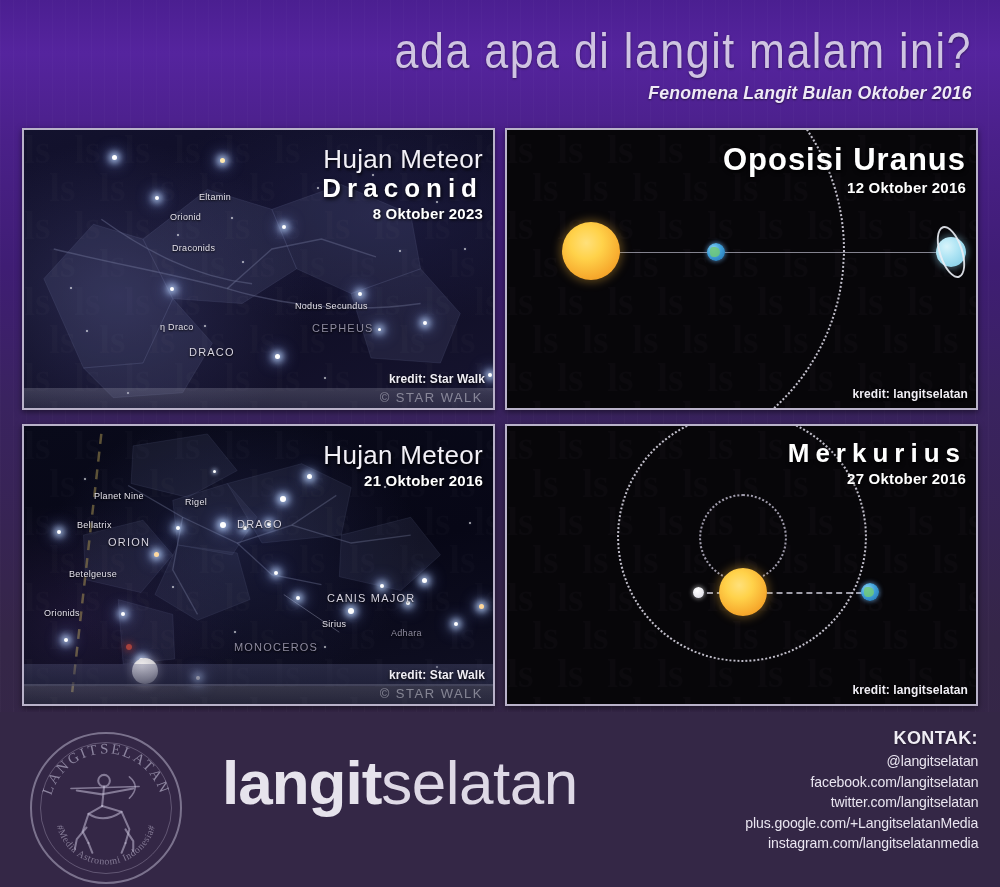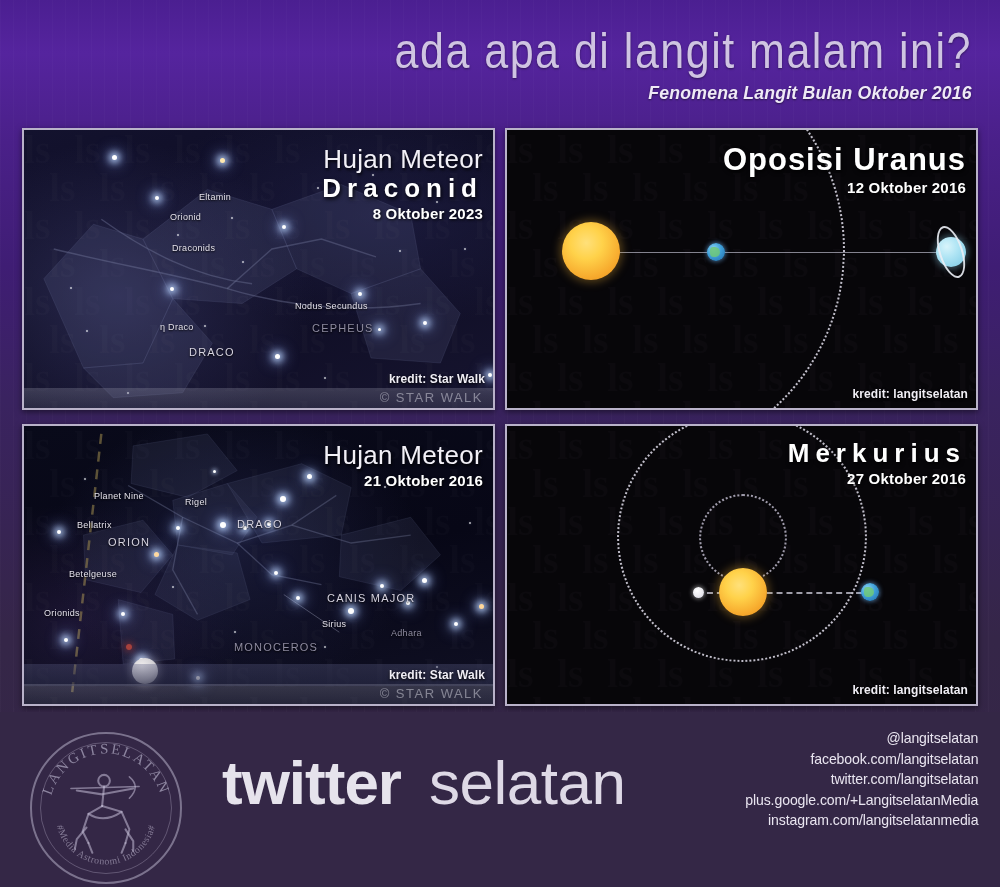--- a/index.html
+++ b/index.html
@@ -244,21 +244,21 @@
     border-radius: 50%;
     border: 1px solid rgba(182,176,200,0.35);
   }
   .logo-seal svg { position: absolute; inset: 0; }
   .wordmark {
     position: absolute; left: 222px; top: 752px; z-index: 5;
     font-size: 62px; line-height: 1; white-space: nowrap;
     color: #e6e3ec;
   }
   .wordmark .b { font-weight: 700; letter-spacing: -1px; }
-  .wordmark .t { font-weight: 300; letter-spacing: -0.5px; color: #ded9e6; margin-left: 28px; }
+  .wordmark .t { font-weight: 300; letter-spacing: -0.5px; color: #ded9e6; }
 
   .contact {
     position: absolute; right: 22px; top: 728px; z-index: 5;
     text-align: right; color: #efecf4;
   }
   .contact .kontak {
     font-size: 18px; font-weight: 700; letter-spacing: .4px;
     margin-bottom: 2px;
     text-shadow: 0 1px 2px rgba(0,0,0,.4);
   }
@@ -800,24 +800,25 @@
           <path d="M72,74 L92,80 L100,98 L96,112"></path>
           <path d="M58,82 Q74,92 92,80"></path>
           <path d="M56,96 L46,108 L44,118"></path>
           <path d="M96,98 L104,110 L104,120"></path>
           <path d="M58,112 L62,122 M96,112 L92,122"></path>
         </g>
       </svg>
     </div>
 
     <div class="wordmark" style="left:222px;top:40px;position:absolute;">
-      <span class="b">twitter</span><span class="t">selatan</span>
+      <span class="b">langit</span><span class="t">selatan</span>
     </div>
 
     <div class="contact" style="top:16px;">
+      <div class="kontak">KONTAK:</div>
       <div class="line">@langitselatan</div>
       <div class="line">facebook.com/langitselatan</div>
       <div class="line">twitter.com/langitselatan</div>
       <div class="line">plus.google.com/+LangitselatanMedia</div>
       <div class="line">instagram.com/langitselatanmedia</div>
     </div>
   </div>
 
 </div>
 

